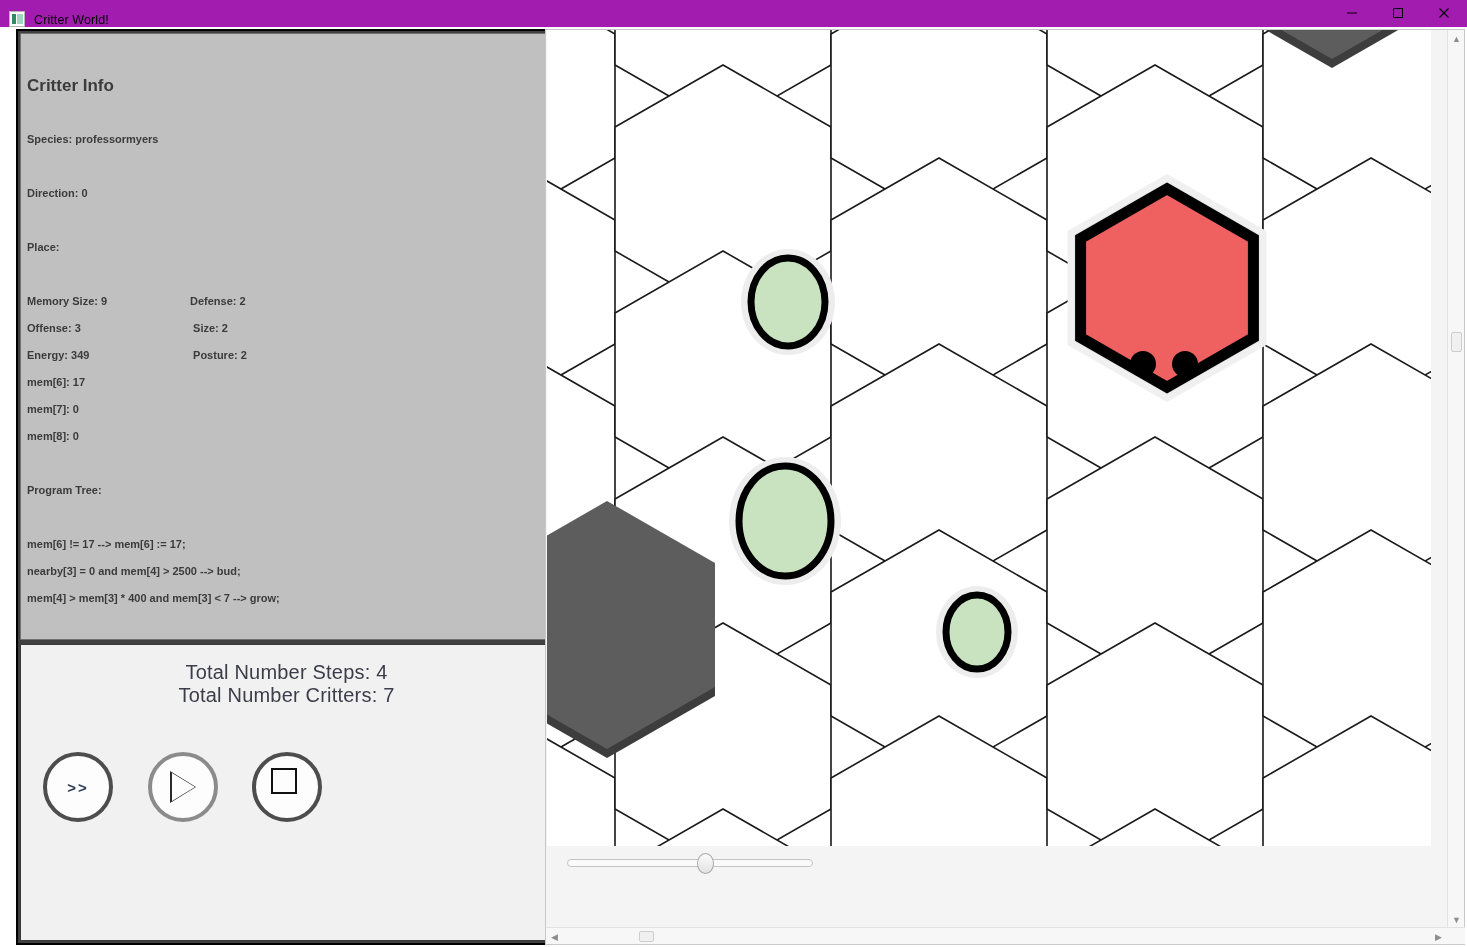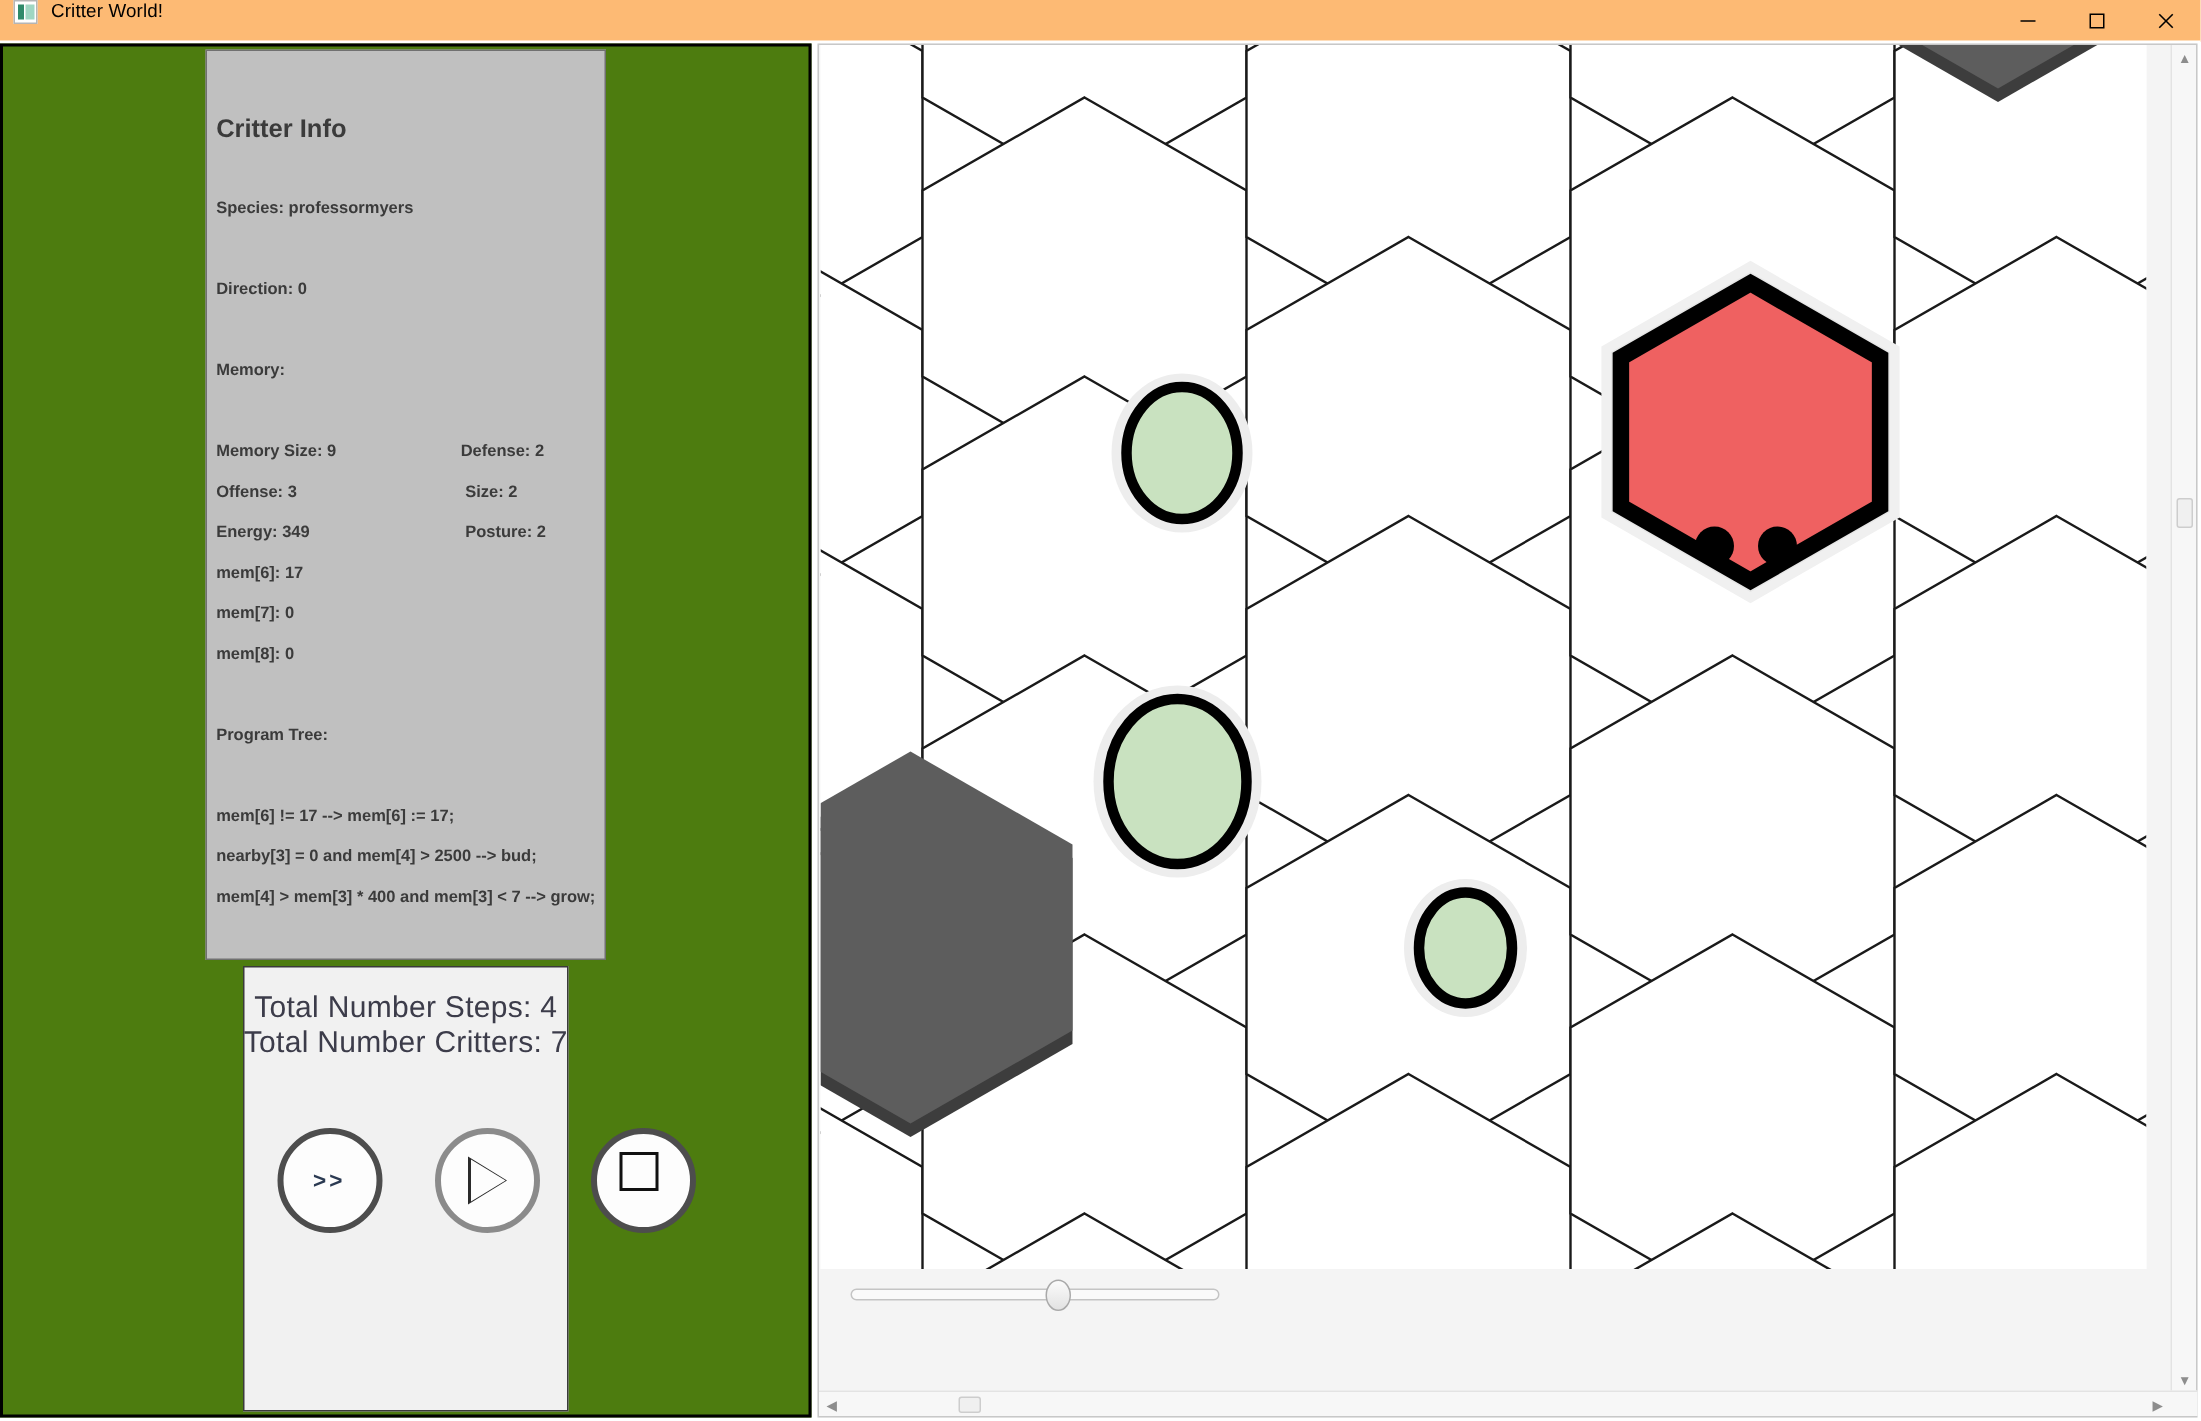--- a/index.html
+++ b/index.html
@@ -10,23 +10,23 @@
     overflow: hidden;
     font-family: "Liberation Sans", sans-serif;
     background: #ffffff;
   }
 
   
   #titlebar {
     position: absolute;
     top: 0; left: 0;
     width: 1467px; height: 28px;
-    background: #fdba74;
+    background: #a21caf;
     display: flex;
-    align-items: flex-start;
+    align-items: flex-end;
     border-bottom: 1px solid #ffffff;
   }
   #app-icon {
     width: 16px; height: 16px;
     margin-left: 9px;
     border: 1px solid #b5b5b5;
     background: #ffffff;
     position: relative;
     flex: none;
   }
@@ -54,27 +54,26 @@
     background: transparent;
     border: none;
     cursor: default;
   }
   #win-controls { margin-left: auto; display: flex; height: 28px; }
   .winbtn svg { display: block; }
 
   
   #left-panel {
     position: absolute;
-    left: 0; top: 29px;
+    left: 16px; top: 29px;
     width: 541px; height: 916px;
-    background: #4d7c0f;
+    background: #404040;
     border: 2px solid #000000;
     display: flex;
     flex-direction: column;
-    align-items: center;
   }
 
   
   #critter-info {
     margin: 2px 2px 0 2px;
     height: 607px;
     background: #c0c0c0;
     border: 1px solid #707070;
     overflow: hidden;
     position: relative;
@@ -308,21 +307,21 @@
 <div id="left-panel">
 
   <div id="critter-info">
     <div class="pad-top"></div>
     <div class="line heading">Critter Info</div>
     <div class="spacer"></div>
     <div class="line">Species: professormyers</div>
     <div class="spacer"></div>
     <div class="line">Direction: 0</div>
     <div class="spacer"></div>
-    <div class="line">Memory:</div>
+    <div class="line">Place:</div>
     <div class="spacer"></div>
 
     <div class="line stat-row">
       <span class="k">Memory Size: 9</span>
       <span>Defense: 2</span>
     </div>
     <div class="line stat-row">
       <span class="k">Offense: 3</span>
       <span> Size: 2</span>
     </div>

